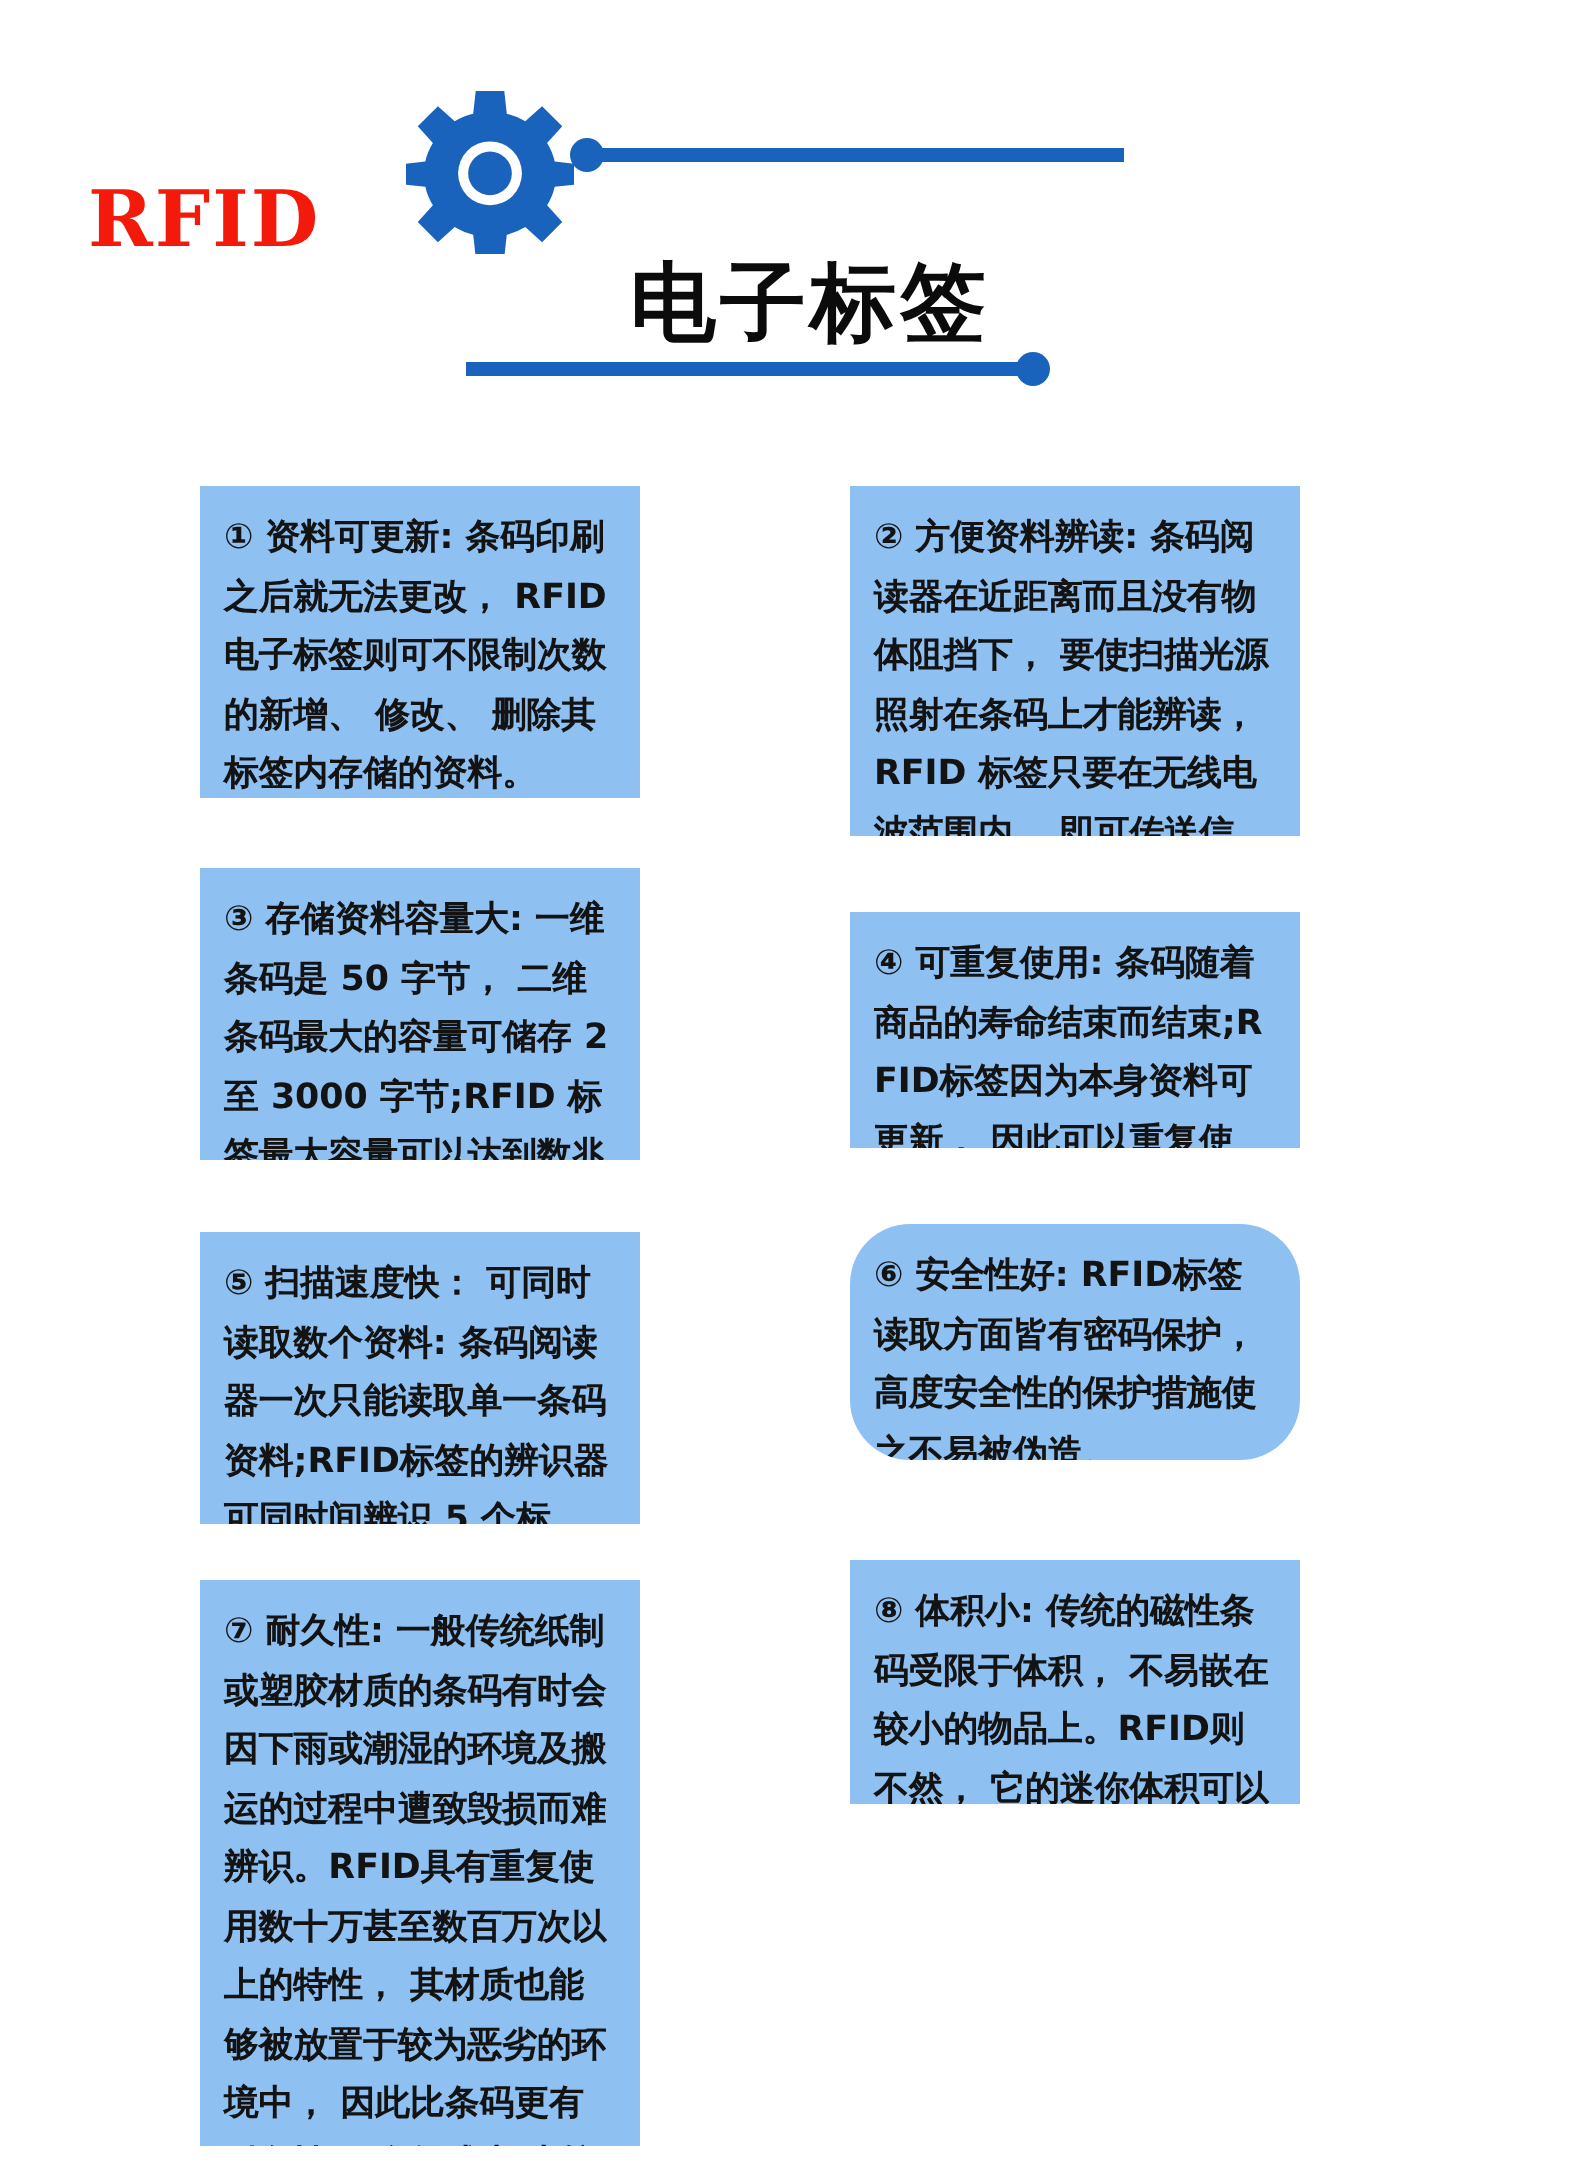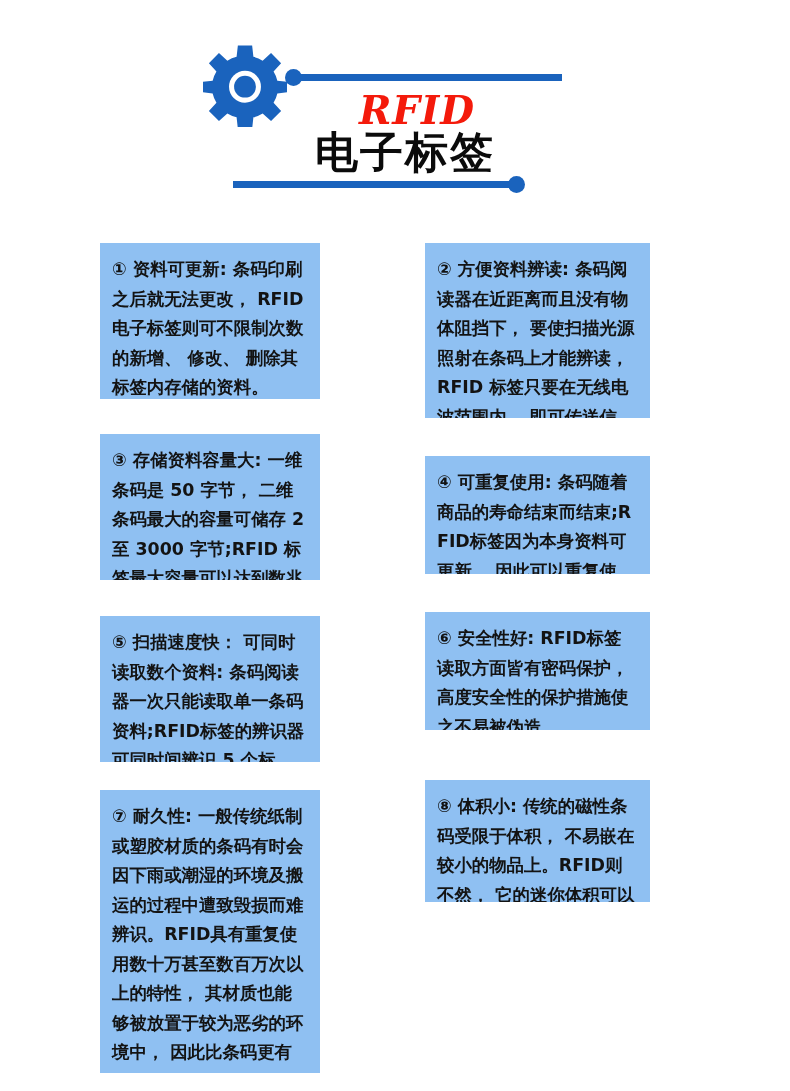--- a/index.html
+++ b/index.html
@@ -66,30 +66,29 @@
     height: 17px;
     border-radius: 50%;
     background: #1A63BD;
   }
 
   #title-rfid {
     position: absolute;
     left: 0;
     top: 90px;
     width: 790px;
-    text-align: center;
+    text-align: left;
     font-family: "DejaVu Serif", "Liberation Serif", serif;
     font-weight: bold;
     font-size: 39px;
     line-height: 40px;
     letter-spacing: 1px;
     color: #F41A0B;
     padding-left: 44px;
     box-sizing: border-box;
-    font-style: italic;
   }
 
   #title-cn {
     position: absolute;
     left: 0;
     top: 128px;
     width: 790px;
     text-align: center;
     font-family: "DejaVu Sans", "Liberation Sans", sans-serif;
     font-weight: bold;
@@ -119,21 +118,21 @@
 
   
   #card-1 { left: 100px; top: 243px; width: 220px; height: 156px; }
   #card-3 { left: 100px; top: 434px; width: 220px; height: 146px; }
   #card-5 { left: 100px; top: 616px; width: 220px; height: 146px; }
   #card-7 { left: 100px; top: 790px; width: 220px; height: 283px; }
 
   
   #card-2 { left: 425px; top: 243px; width: 225px; height: 175px; }
   #card-4 { left: 425px; top: 456px; width: 225px; height: 118px; }
-  #card-6 { left: 425px; top: 612px; width: 225px; height: 118px; }
+  #card-6 { left: 425px; top: 612px; width: 225px; height: 118px; border-radius: 30px; }
   #card-8 { left: 425px; top: 780px; width: 225px; height: 122px; }
 </style>
 </head>
 <body>
 
 <div id="header">
 
   <svg id="gear-icon" viewBox="0 0 100 100">
     <path d="M41.5 3 H58.5 L60 16.5 A35 35 0 0 1 71 21 L81 12 L93 24 L84 34 A35 35 0 0 1 88.5 45 L102 46.5 V58.5 L88.5 60 A35 35 0 0 1 84 71 L93 81 L81 93 L71 84 A35 35 0 0 1 60 88.5 L58.5 102 H41.5 L40 88.5 A35 35 0 0 1 29 84 L19 93 L7 81 L16 71 A35 35 0 0 1 11.5 60 L-2 58.5 V46.5 L11.5 45 A35 35 0 0 1 16 34 L7 24 L19 12 L29 21 A35 35 0 0 1 40 16.5 Z" fill="#1A63BD"></path>
     <circle cx="50" cy="52" r="19" fill="#ffffff"></circle>

